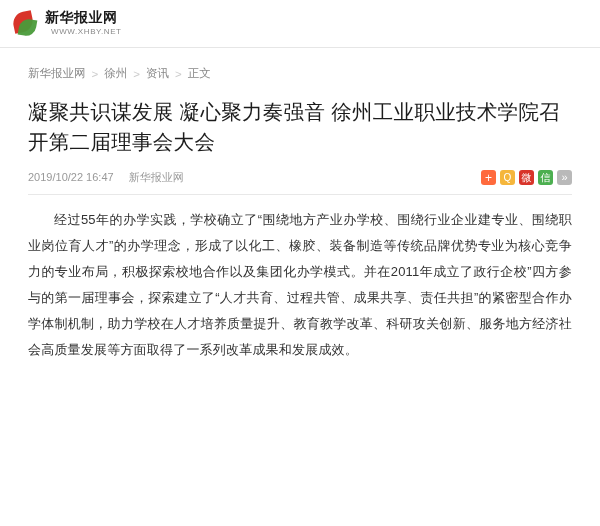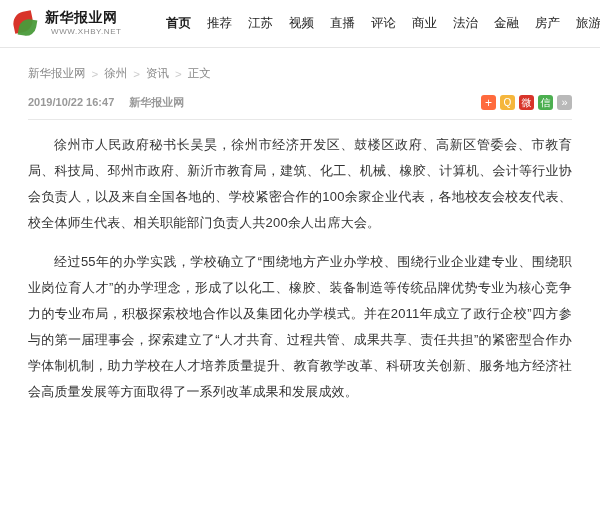--- a/index.html
+++ b/index.html
@@ -130,21 +130,20 @@
     margin-top: 14px;
     display: flex;
     align-items: center;
     justify-content: space-between;
     padding-bottom: 9px;
     border-bottom: 1px solid #e8e8e8;
   }
   .meta-left {
     font-size: 11px;
     color: #999999;
-    font-weight: bold;
   }
   .meta-left .source {
     margin-left: 12px;
   }
   .share {
     display: flex;
     align-items: center;
     gap: 4px;
   }
   .share-btn {
@@ -187,61 +186,47 @@
   <div class="logo">
     <div class="logo-mark">
       <div class="leaf1"></div>
       <div class="leaf2"></div>
     </div>
     <div class="logo-text">
       <div class="logo-title">新华报业网</div>
       <div class="logo-sub">WWW.XHBY.NET</div>
     </div>
   </div>
-  <div class="nav">
-    <div class="nav-item">首页</div>
-    <div class="nav-item">推荐</div>
-    <div class="nav-item">江苏</div>
-    <div class="nav-item">视频</div>
-    <div class="nav-item">直播</div>
-    <div class="nav-item">评论</div>
-    <div class="nav-item">商业</div>
-    <div class="nav-item">法治</div>
-    <div class="nav-item">金融</div>
-    <div class="nav-item">房产</div>
-    <div class="nav-item">旅游</div>
-
-  </div>
 </div>
 
 <div class="wrap">
 
   <div class="breadcrumb">
     <span class="crumb">新华报业网</span>
     <span class="sep">&gt;</span>
     <span class="crumb">徐州</span>
     <span class="sep">&gt;</span>
     <span class="crumb">资讯</span>
     <span class="sep">&gt;</span>
     <span class="crumb current">正文</span>
   </div>
 
+  <h1 class="title">凝聚共识谋发展 凝心聚力奏强音 徐州工业职业技术学院召开第二届理事会大会</h1>
 
   <div class="meta-row">
     <div class="meta-left">
       <span>2019/10/22 16:47</span>
       <span class="source">新华报业网</span>
     </div>
     <div class="share">
       <span class="share-btn sb-plus">+</span>
       <span class="share-btn sb-qzone">Q</span>
       <span class="share-btn sb-weibo">微</span>
       <span class="share-btn sb-wechat">信</span>
       <span class="share-btn sb-more">»</span>
     </div>
   </div>
 
   <div class="article">
-    <p>徐州市人民政府秘书长吴昊，徐州市经济开发区、鼓楼区政府、高新区管委会、市教育局、科技局、邳州市政府、新沂市教育局，建筑、化工、机械、橡胶、计算机、会计等行业协会负责人，以及来自全国各地的、学校紧密合作的100余家企业代表，各地校友会校友代表、校全体师生代表、相关职能部门负责人共200余人出席大会。</p>
     <p>经过55年的办学实践，学校确立了“围绕地方产业办学校、围绕行业企业建专业、围绕职业岗位育人才”的办学理念，形成了以化工、橡胶、装备制造等传统品牌优势专业为核心竞争力的专业布局，积极探索校地合作以及集团化办学模式。并在2011年成立了政行企校”四方参与的第一届理事会，探索建立了“人才共育、过程共管、成果共享、责任共担”的紧密型合作办学体制机制，助力学校在人才培养质量提升、教育教学改革、科研攻关创新、服务地方经济社会高质量发展等方面取得了一系列改革成果和发展成效。</p>
   </div>
 
 </div>
 
 </body></html>

